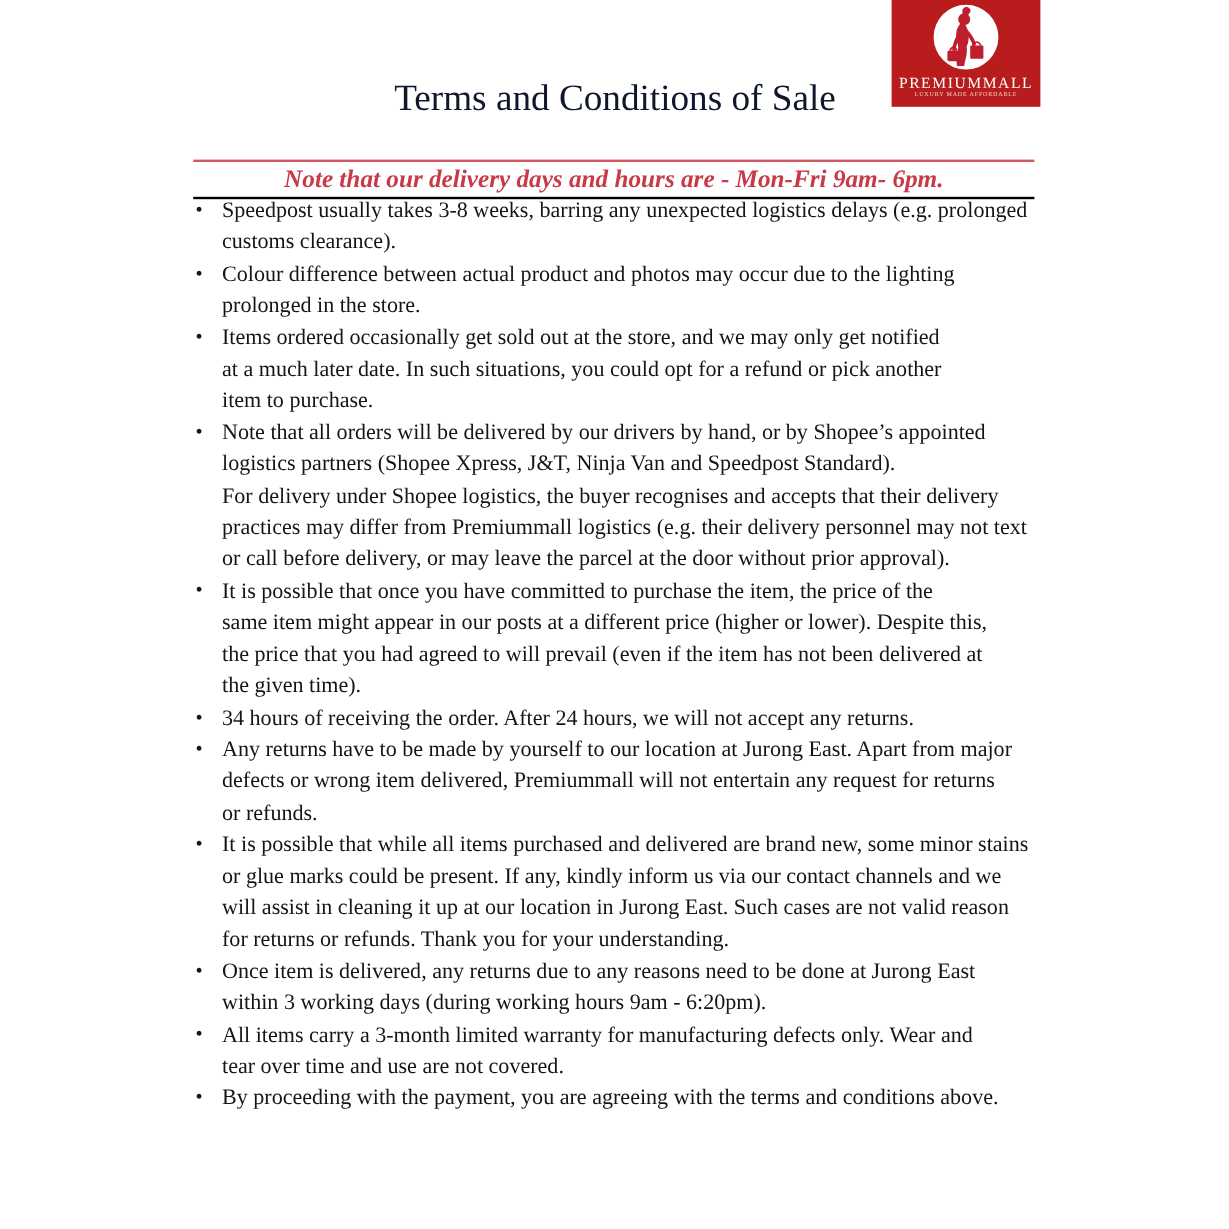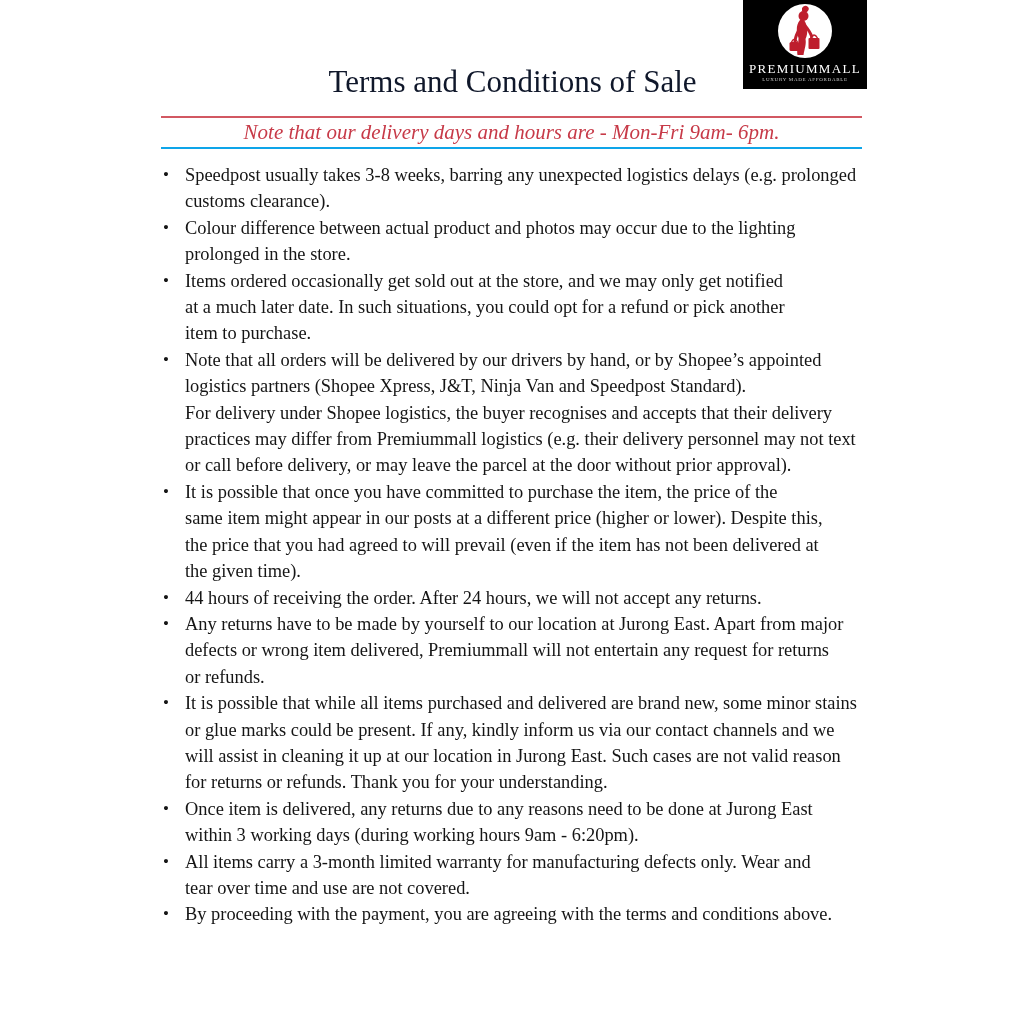--- a/index.html
+++ b/index.html
@@ -9,21 +9,21 @@
     position: relative;
     font-family: "Liberation Serif", serif;
     color: #151515;
     overflow: hidden;
   }
 
   
   .logo {
     position: absolute; top: 0; left: 743px;
     width: 124px; height: 89px;
-    background: #000000;
+    background: #b91c1c;
   }
   .logo svg { position: absolute; top: 2px; left: 0; width: 124px; height: 58px; }
   .brand {
     position: absolute; left: 0; right: 0; top: 61px;
     text-align: center; color: #ffffff;
     font-size: 13px; letter-spacing: 1.3px; white-space: nowrap;
   }
   .tagline {
     position: absolute; left: 0; right: 0; top: 77px;
     text-align: center; color: rgba(255,255,255,0.78);
@@ -31,23 +31,24 @@
   }
 
   
   .title {
     position: absolute; top: 64px; left: 161px; width: 703px;
     text-align: center; font-weight: normal; font-size: 31px; color: #0f172a;
   }
 
   
   .notice {
-    position: absolute; top: 116px; left: 161px; width: 701px;
+    position: absolute; top: 133px; left: 161px; width: 701px;
     border-top: 2px solid #d25862;
-    border-bottom: 2px solid #0ea5e9;
+    border-bottom: 2px solid #000000;
+    font-weight: bold;
   }
   .notice-text {
     text-align: center; font-style: italic;
     color: #c73a48; font-size: 21px; line-height: 29px;
   }
 
   
   .terms {
     position: absolute; top: 162px; left: 162px; width: 740px;
     margin: 0; padding: 0; list-style: none;
@@ -122,21 +123,21 @@
     </li>
     <li class="term">
       <span class="dot">•</span>
       <div class="btext"><span>It is possible that once you have committed to purchase the item, the price of the
 same item might appear in our posts at a different price (higher or lower). Despite this,
 the price that you had agreed to will prevail (even if the item has not been delivered at
 the given time).</span></div>
     </li>
     <li class="term">
       <span class="dot">•</span>
-      <div class="btext"><span class="b">44 hours</span><span> of receiving the order. After 24 hours, we will not accept any returns.</span></div>
+      <div class="btext"><span class="b">34 hours</span><span> of receiving the order. After 24 hours, we will not accept any returns.</span></div>
     </li>
     <li class="term">
       <span class="dot">•</span>
       <div class="btext"><span>Any returns have to be made by yourself to our location at Jurong East. Apart from major
 defects or wrong item delivered, Premiummall will not entertain any request for returns
 or refunds.</span></div>
     </li>
     <li class="term">
       <span class="dot">•</span>
       <div class="btext"><span>It is possible that while all items purchased and delivered are brand new, some minor stains

